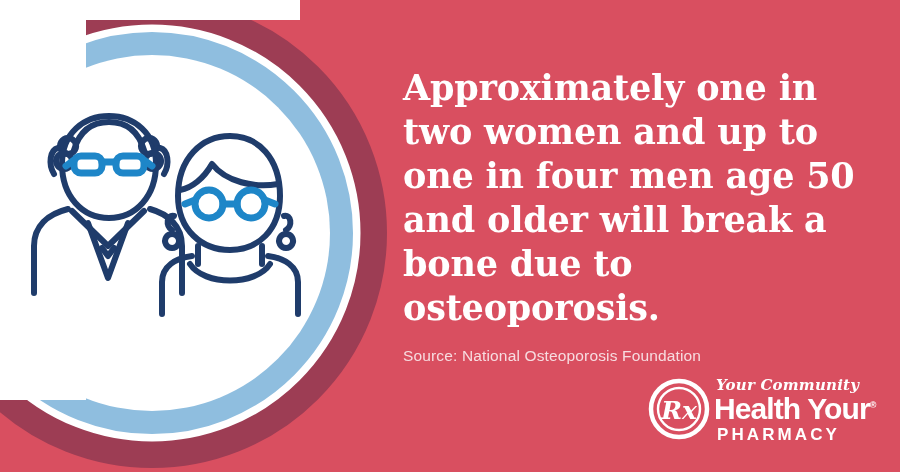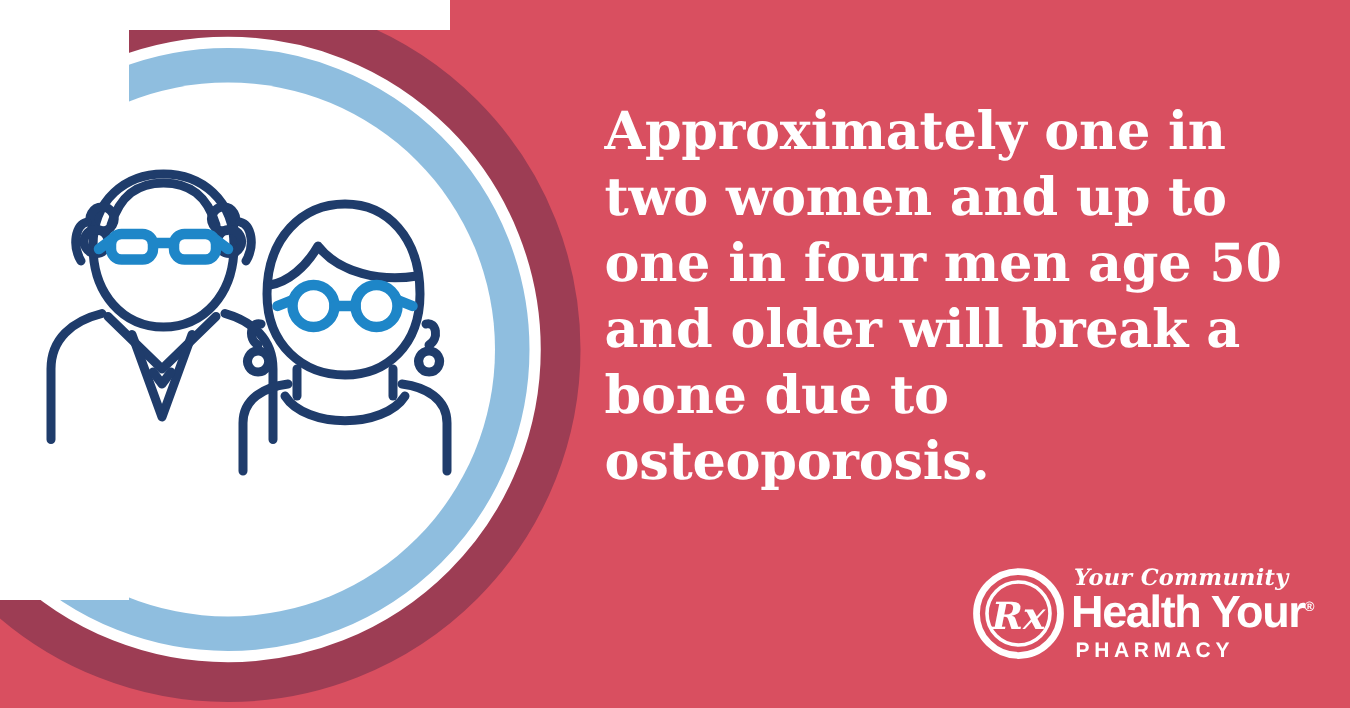--- a/index.html
+++ b/index.html
@@ -107,21 +107,21 @@
     letter-spacing: 0;
   }
   .logo-sub {
     position: absolute;
     left: 3px;
     top: 49px;
     margin: 0;
     color: #ffffff;
     font-family: "Liberation Sans", sans-serif;
     font-weight: 700;
-    font-size: 14px;
+    font-size: 17px;
     letter-spacing: 3.1px;
     white-space: nowrap;
   }
 </style>
 </head>
 <body>
 
 <div id="poster">
 
   <svg id="bg-svg" viewBox="0 0 900 472" aria-hidden="true">
@@ -207,20 +207,21 @@
       </g>
     </g>
   </svg>
 
   <div id="text-block">
     <p class="headline">Approximately one in
 two women and up to
 one in four men age 50
 and older will break a
 bone due to osteoporosis.</p>
+    <p class="source">Source: National Osteoporosis Foundation</p>
   </div>
 
   <div id="logo">
     <svg class="logo-mark" viewBox="0 0 62 62" aria-hidden="true">
       <circle cx="31" cy="31" r="28" fill="none" stroke="#FFFFFF" stroke-width="4.5"></circle>
       <circle cx="31" cy="31" r="21" fill="none" stroke="#FFFFFF" stroke-width="2.4"></circle>
       <text x="31" y="41" text-anchor="middle" font-family="DejaVu Serif, Liberation Serif, serif" font-size="25" font-weight="700" font-style="italic" fill="#FFFFFF">Rx</text>
     </svg>
     <div class="logo-words">
       <p class="logo-tagline">Your Community</p>

